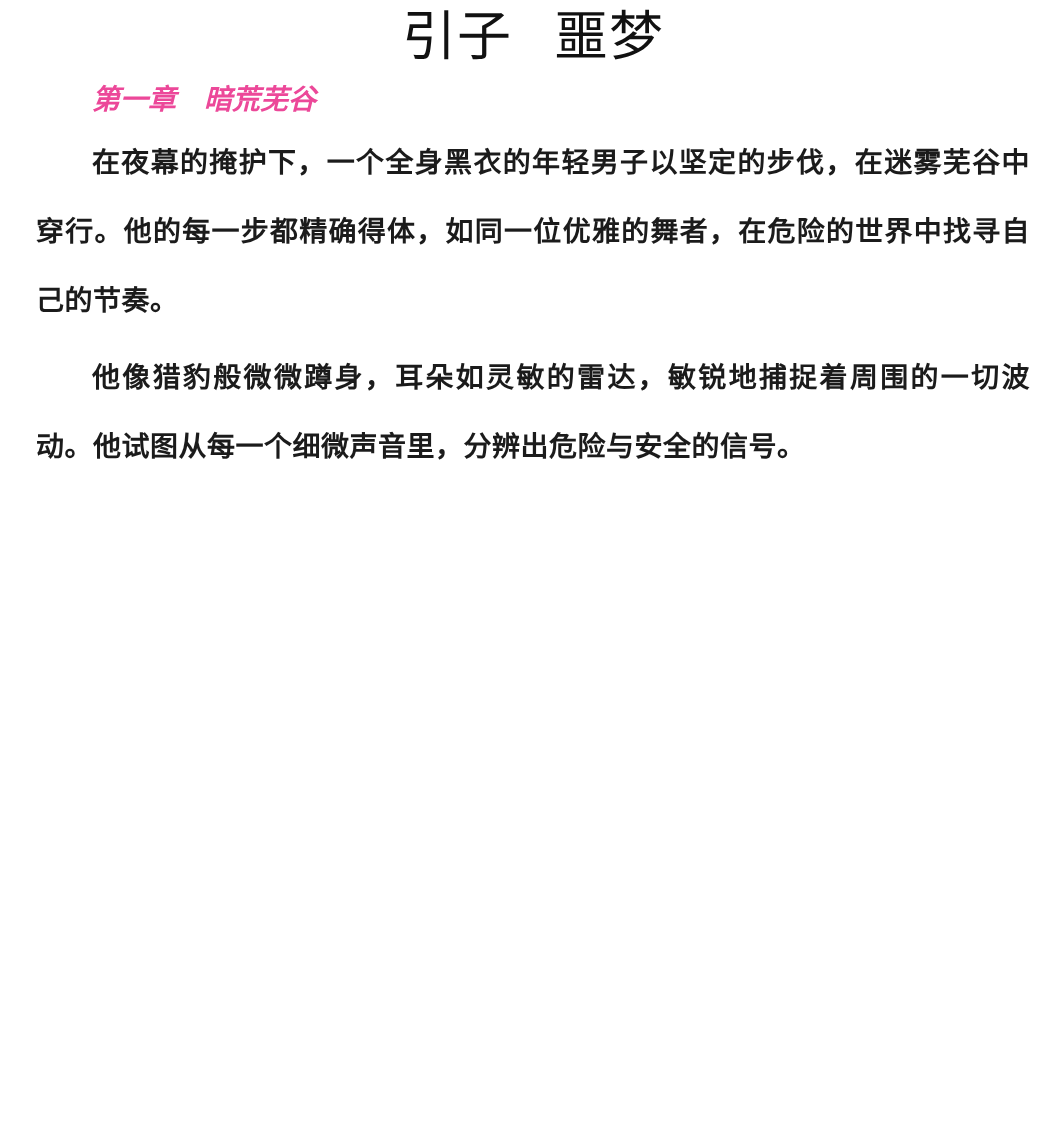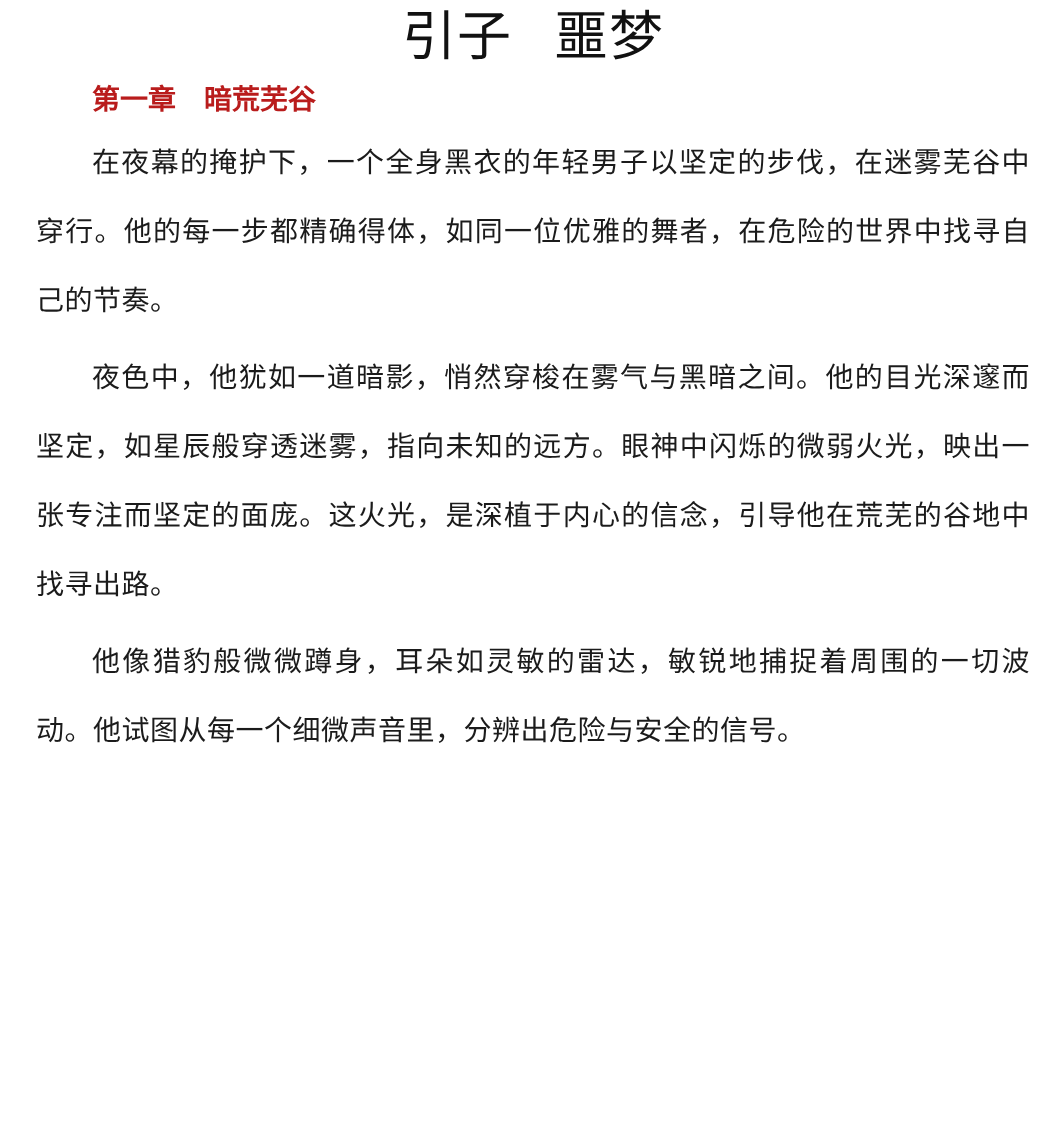--- a/index.html
+++ b/index.html
@@ -29,40 +29,41 @@
     color: #111111;
     letter-spacing: 1px;
     word-spacing: 26px; 
   }
   .chapter {
     margin: 14px 0 10px 0;
     font-size: 28px;
     font-weight: 700;
     line-height: 36px;
     text-indent: 2em;
-    color: #b91c1c;
+    color: #ec4899;
+    font-style: italic;
   }
   .para {
     margin: 0 0 8px 0;
     font-size: 28px;
     line-height: 69px;
     text-indent: 2em;
     text-align: justify;
     letter-spacing: 0.5px;
     color: #1b1b1b;
+    font-weight: bold;
   }
 </style>
 </head>
 <body>
 
 <div class="doc">
   <h1 class="title">引子 噩梦</h1>
 
   <h2 class="chapter">第一章　暗荒芜谷</h2>
 
   <p class="para">在夜幕的掩护下，一个全身黑衣的年轻男子以坚定的步伐，在迷雾芜谷中穿行。他的每一步都精确得体，如同一位优雅的舞者，在危险的世界中找寻自己的节奏。</p>
 
-  <p class="para">夜色中，他犹如一道暗影，悄然穿梭在雾气与黑暗之间。他的目光深邃而坚定，如星辰般穿透迷雾，指向未知的远方。眼神中闪烁的微弱火光，映出一张专注而坚定的面庞。这火光，是深植于内心的信念，引导他在荒芜的谷地中找寻出路。</p>
 
   <p class="para">他像猎豹般微微蹲身，耳朵如灵敏的雷达，敏锐地捕捉着周围的一切波动。他试图从每一个细微声音里，分辨出危险与安全的信号。</p>
 
 
 </div>
 
 </body></html>

